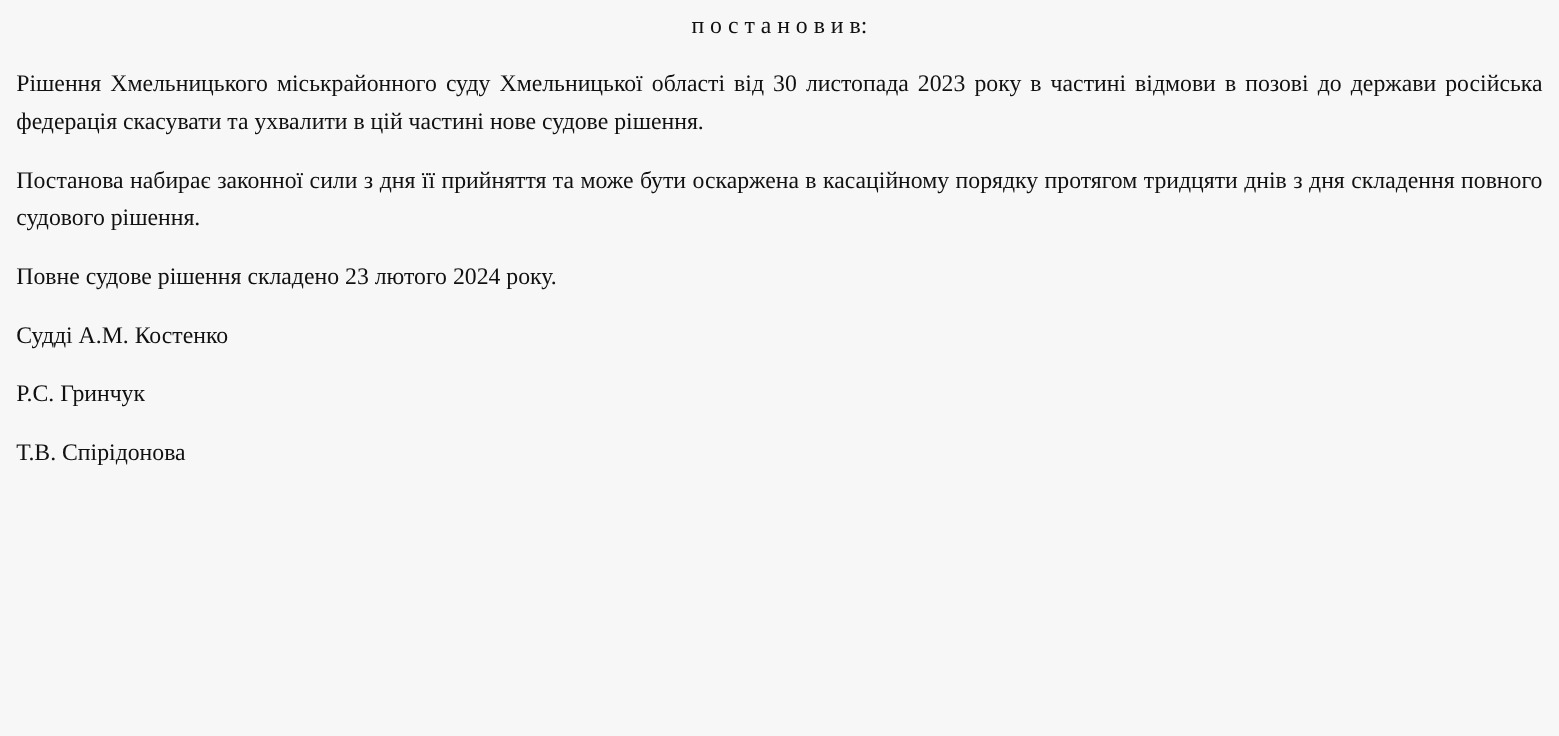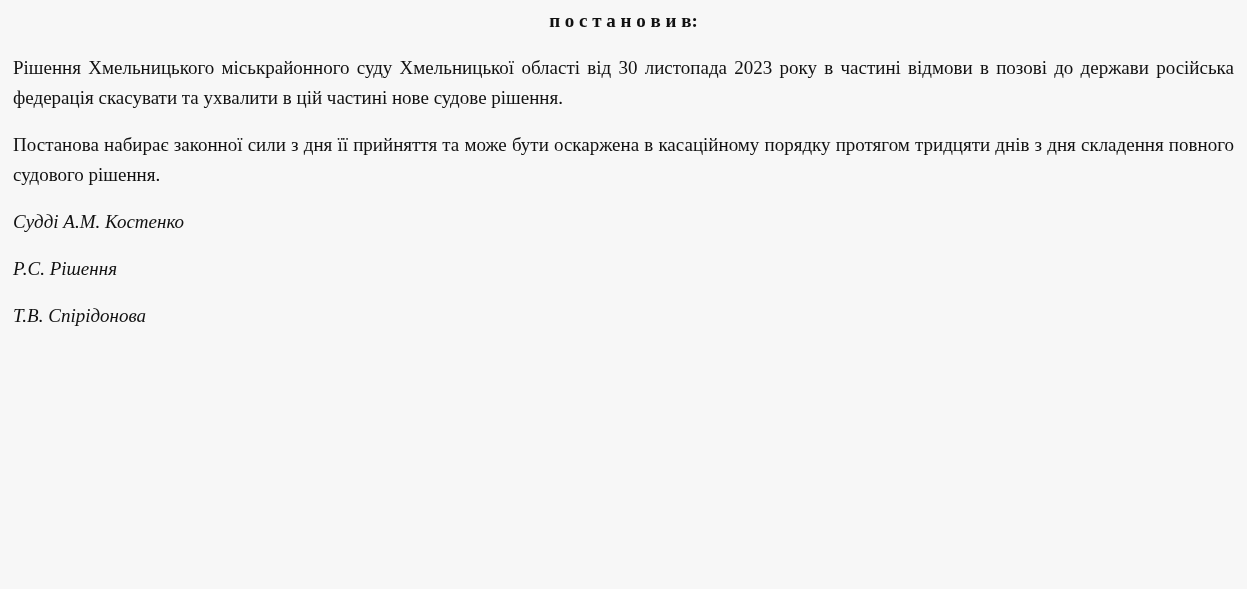--- a/index.html
+++ b/index.html
@@ -14,53 +14,53 @@
     background: #f7f7f7;
     padding: 6px 13px 20px 13px;
     font-family: "Liberation Serif", "DejaVu Serif", serif;
     font-size: 19px;
     line-height: 30px;
     color: #111111;
   }
   .ruling-heading {
     margin: 0 0 17px 0;
     font-size: 19px;
-    font-weight: bold;
+    font-weight: normal;
     text-align: center;
     line-height: 30px;
   }
   .para {
     margin: 0 0 17px 0;
     text-align: justify;
     text-justify: inter-word;
   }
   .signature {
     margin: 0 0 17px 0;
     text-align: left;
-    font-style: italic;
   }
   .signature:last-child {
     margin-bottom: 0;
   }
 </style>
 </head>
 <body>
 
 <main class="page">
 
   <h2 class="ruling-heading">п о с т а н о в и в:</h2>
 
 
   <p class="para">Рішення Хмельницького міськрайонного суду Хмельницької області від 30 листопада 2023 року в частині відмови в позові до держави російська федерація скасувати та ухвалити в цій частині нове судове рішення.</p>
 
 
 
 
   <p class="para">Постанова набирає законної сили з дня її прийняття та може бути оскаржена в касаційному порядку протягом тридцяти днів з дня складення повного судового рішення.</p>
 
+  <p class="para">Повне судове рішення складено 23 лютого 2024 року.</p>
 
   <p class="signature">Судді А.М. Костенко</p>
 
-  <p class="signature">Р.С. Рішення</p>
+  <p class="signature">Р.С. Гринчук</p>
 
   <p class="signature">Т.В. Спірідонова</p>
 
 </main>
 
 </body></html>

